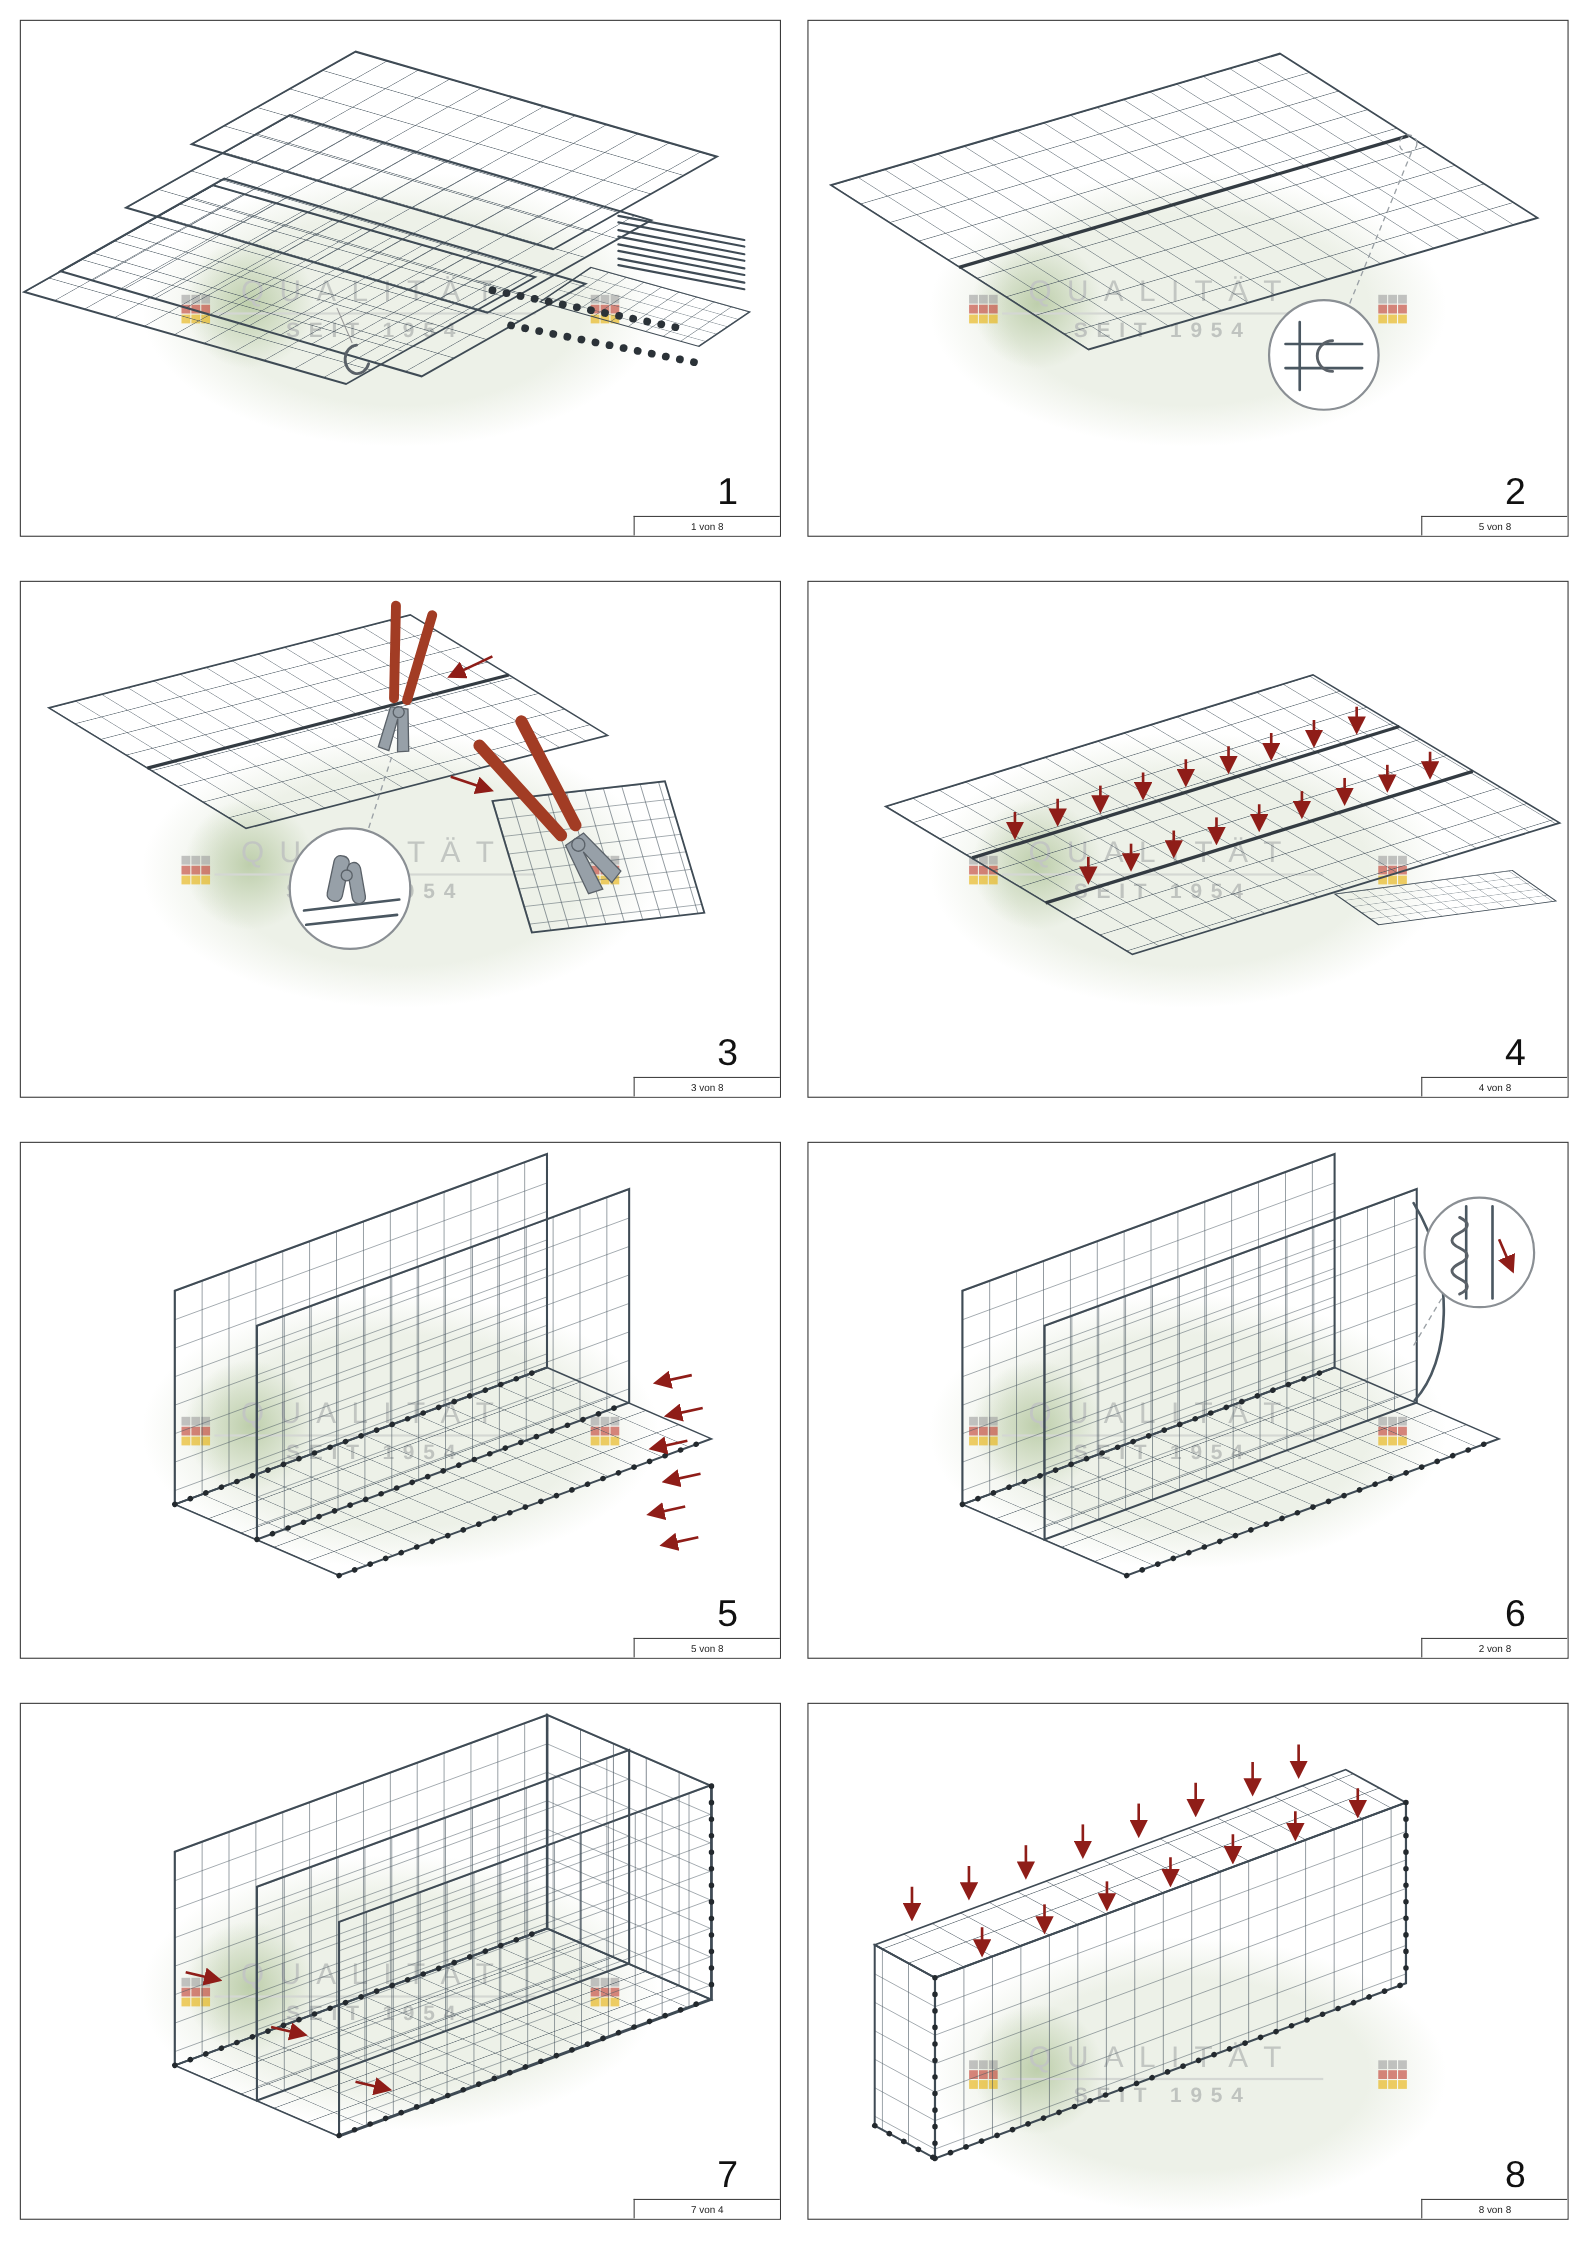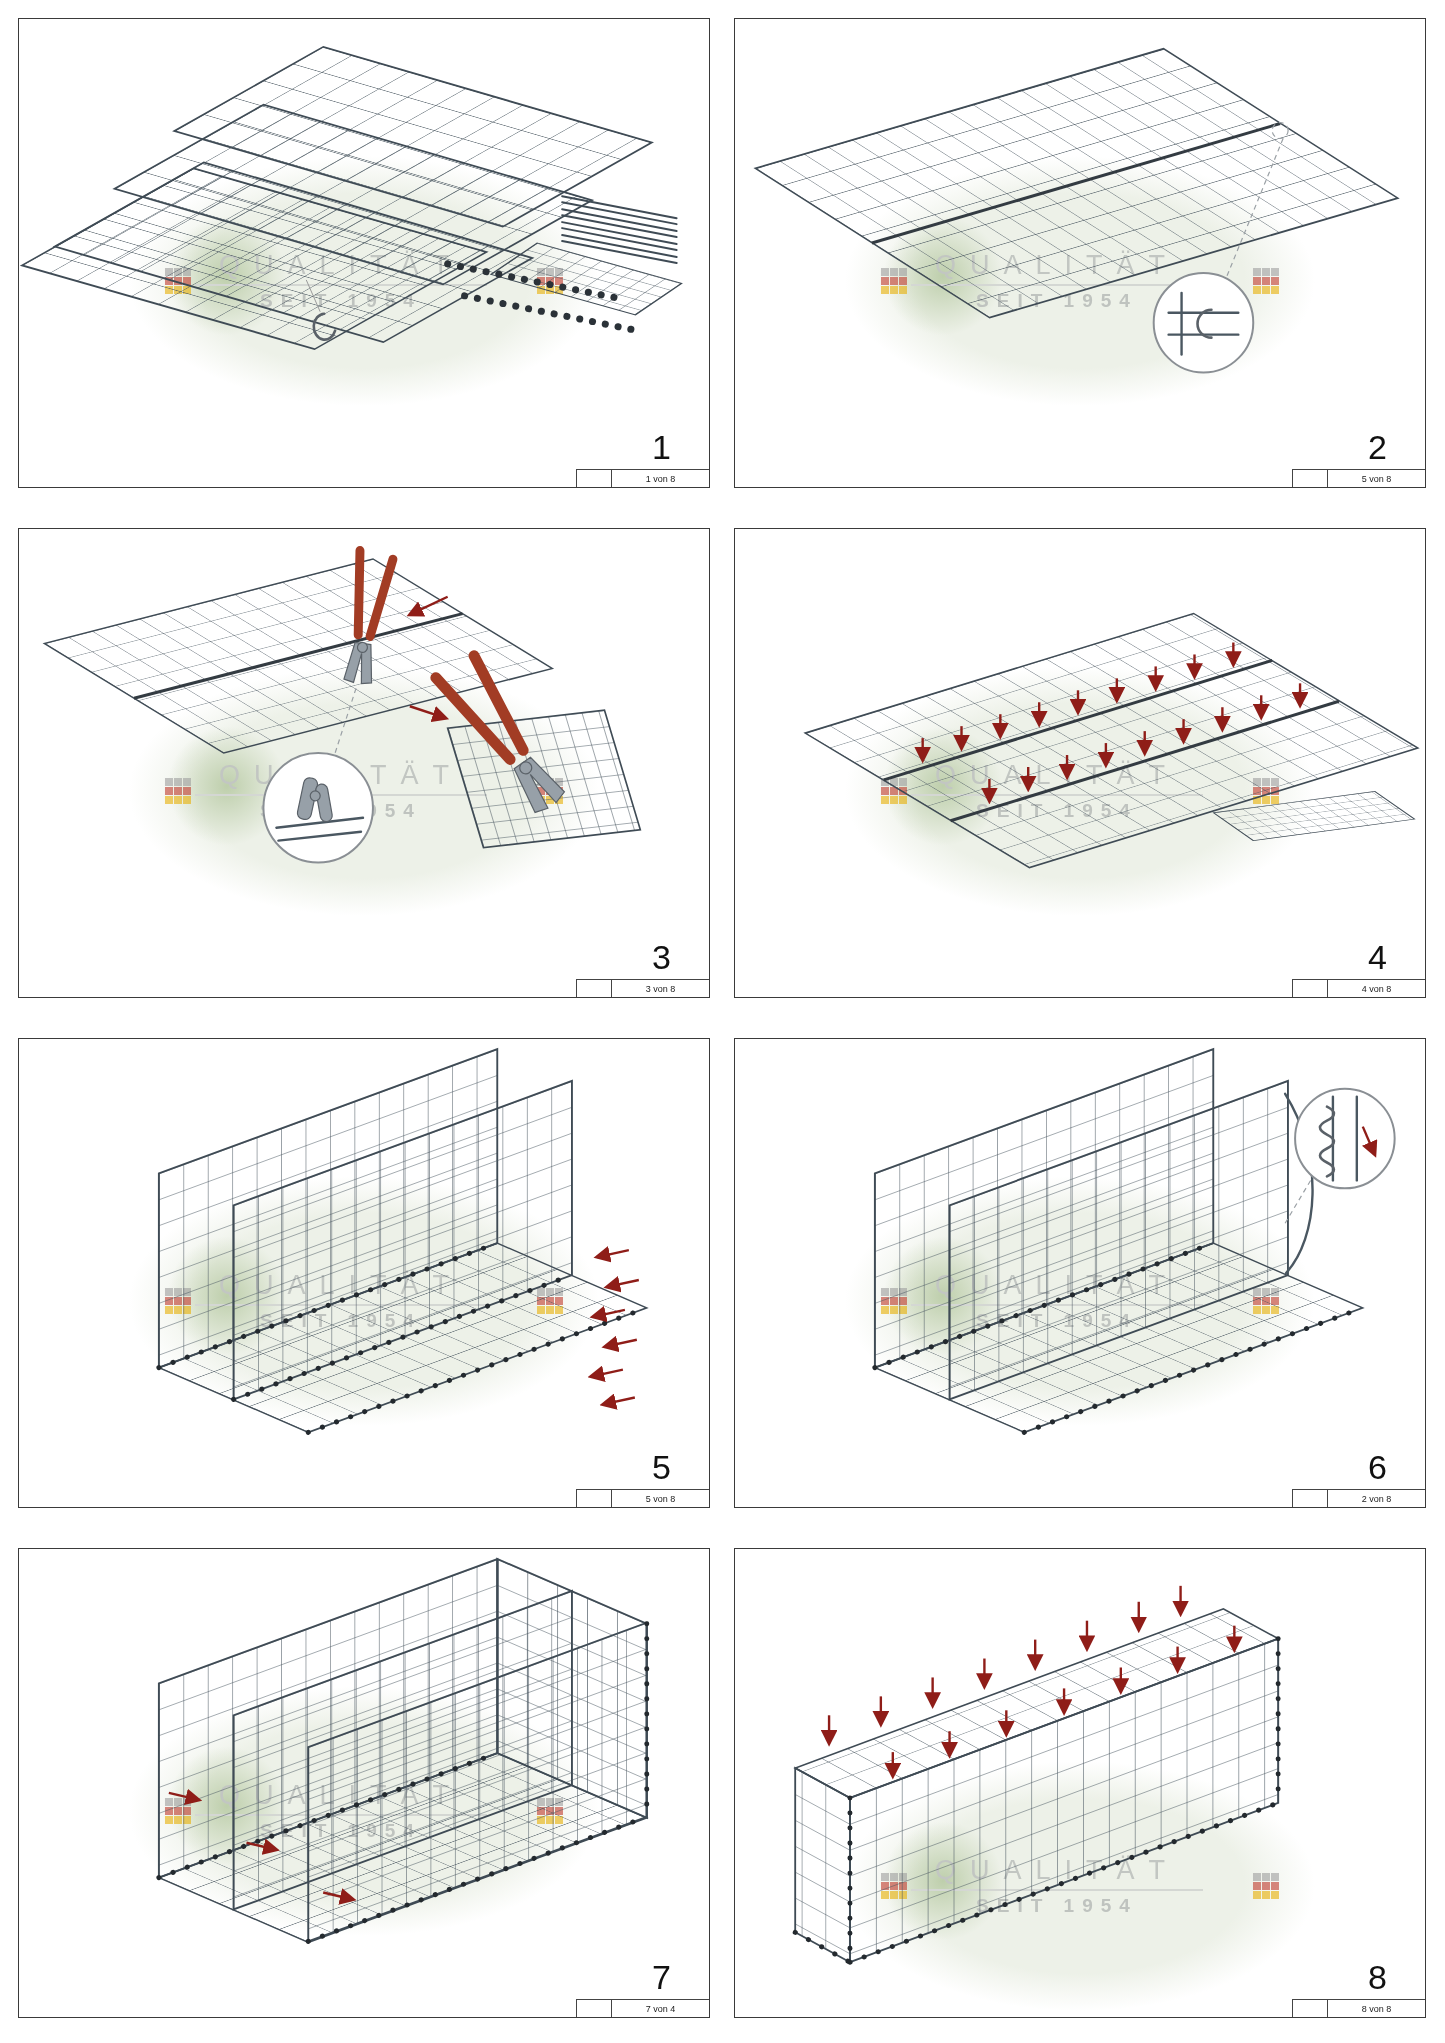--- a/index.html
+++ b/index.html
@@ -5,21 +5,21 @@
   html,body{margin:0;padding:0;background:#fff;}
   body{width:1445px;height:2043px;position:relative;font-family:"Liberation Sans",sans-serif;}
   .sheet-grid{position:absolute;inset:0;display:grid;
     grid-template-columns:692px 692px;grid-template-rows:repeat(4,470px);
     column-gap:24px;row-gap:40px;padding:18px;box-sizing:border-box;}
   .panel{position:relative;border:1.5px solid #3a3a3a;background:#fff;overflow:hidden;}
   .panel svg.illu{position:absolute;inset:0;width:100%;height:100%;z-index:1;}
   .num{position:absolute;right:38px;bottom:20px;font-size:34px;color:#111;z-index:2;}
   .sheetbox{position:absolute;right:0;bottom:0;width:132px;height:17px;
     border-left:1px solid #444;border-top:1px solid #444;display:flex;align-items:stretch;
-    z-index:2;background:#fff;}
+    z-index:2;background:#fff;flex-direction:column;}
   .sheetcell-l{width:34px;border-right:1px solid #444;}
   .sheetcell-r{flex:1;display:flex;align-items:center;justify-content:center;
     font-size:9px;color:#222;}
   
   .wm{position:absolute;left:50%;top:56%;transform:translate(-50%,-50%);z-index:0;
     display:flex;align-items:center;justify-content:center;pointer-events:none;}
   .wm-low{top:72%;}
   .wm-ellipse{position:absolute;left:50%;top:50%;transform:translate(-50%,-50%);
     width:470px;height:250px;border-radius:50%;
     background:radial-gradient(closest-side,#edf1e8 70%,rgba(237,241,232,0));}

